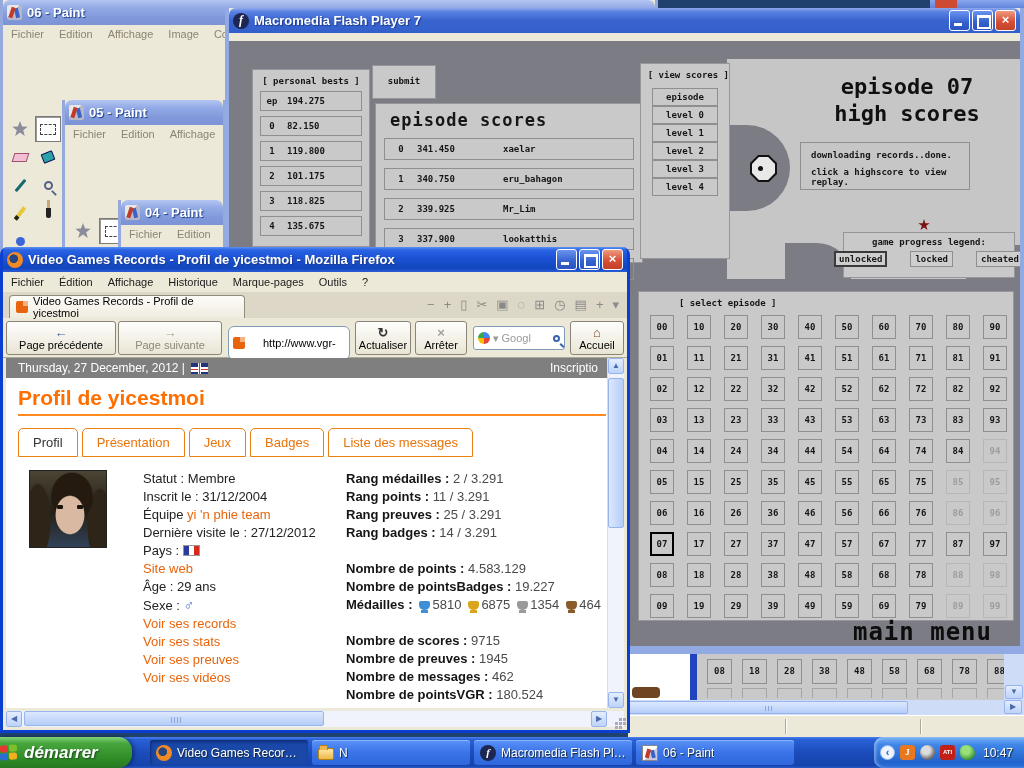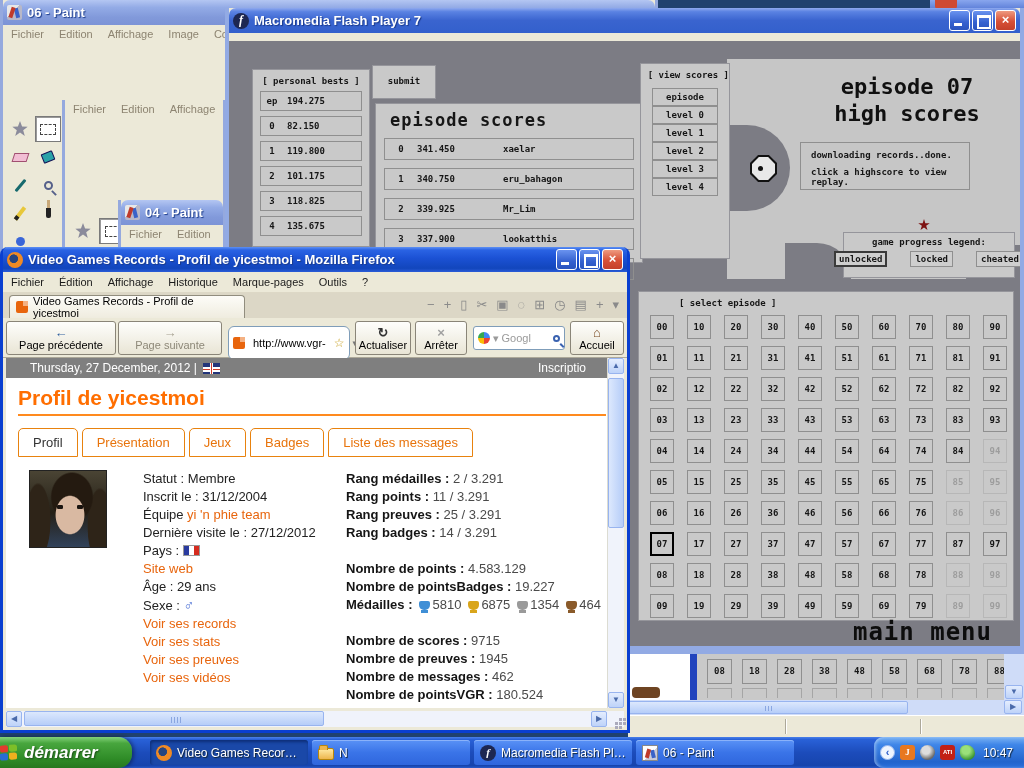--- a/index.html
+++ b/index.html
@@ -155,38 +155,38 @@
   #ff-ticons .t-ic{cursor:default}
   #ff-nav{height:40px;border-bottom:1px solid #aca899;position:relative;font-size:11px}
   .nav-btn{position:absolute;top:3px;height:34px;border:1px solid #8a8578;border-radius:3px;
     background:linear-gradient(180deg,#fefefc,#e9e5d5);display:flex;flex-direction:column;align-items:center;justify-content:center}
   .nav-btn .gi{font-size:13px;font-weight:bold;line-height:13px}
   #nav-back{left:3px;width:110px}
   #nav-back .gi{color:#2e5f9e}
   #nav-fwd{left:115px;width:104px;color:#8d8878}
   #nav-fwd .gi{color:#a9a494}
   #nav-url{position:absolute;left:225px;top:8px;width:122px;height:24px;background:#fff;border:1px solid #7f9db9;
-    border-radius:6px;display:flex;align-items:center;gap:8px;padding:16px 4px;font-size:11px}
+    border-radius:6px;display:flex;align-items:center;gap:18px;padding:16px 4px;font-size:11px}
   #nav-url .star{color:#c9a227;font-size:12px}
   #nav-url .drop{color:#777;font-size:9px}
   #nav-refresh{left:352px;width:56px}
   #nav-refresh .gi{color:#333}
   #nav-stop{left:412px;width:52px}
   #nav-stop .gi{color:#a0a0a0}
   #nav-search{position:absolute;left:470px;top:8px;width:92px;height:24px;background:#fff;border:1px solid #7f9db9;
     border-radius:3px;display:flex;align-items:center;gap:3px;padding:0 4px;font-size:11px;color:#9a9a9a}
   .gball{width:12px;height:12px;border-radius:50%;flex:none;
     background:conic-gradient(#4285f4 0 25%,#ea4335 0 50%,#fbbc05 0 75%,#34a853 0)}
   .mag{width:7px;height:7px;border:2px solid #3a62b0;border-radius:50%;position:relative;flex:none}
   .mag::after{content:"";position:absolute;left:6px;top:6px;width:2px;height:5px;background:#3a62b0;transform:rotate(-45deg)}
   #nav-home{left:567px;width:54px}
   #nav-home .gi{color:#7a4a22}
 
   #ff-content{position:absolute;left:3px;right:3px;top:111px;bottom:22px;background:#fff;overflow:hidden}
-  #date-bar{height:20px;background:#7f7f7f;color:#fff;font-size:12px;display:flex;align-items:center;padding:0 24px;gap:6px}
+  #date-bar{height:20px;background:#7f7f7f;color:#fff;font-size:12px;display:flex;align-items:center;padding:0 12px;gap:6px}
   #date-bar .right{margin-left:auto;margin-right:14px}
   .uk-flag{width:17px;height:11px;background:#23357a;position:relative;overflow:hidden;flex:none}
   .uk-flag::before{content:"";position:absolute;left:0;top:4px;width:17px;height:3px;background:#fff;box-shadow:0 -6px 0 6px transparent;border-top:0.5px solid #fff;border-bottom:.5px solid #fff;background:linear-gradient(180deg,#fff 0 20%,#cf3a2a 20% 80%,#fff 80%)}
   .uk-flag::after{content:"";position:absolute;left:7px;top:0;width:3px;height:11px;background:linear-gradient(90deg,#fff 0 20%,#cf3a2a 20% 80%,#fff 80%)}
   .fr-flag{display:inline-block;width:17px;height:11px;border:1px solid #999;vertical-align:-1px;
     background:linear-gradient(90deg,#2a3b9f 0 33%,#fff 33% 66%,#d52b1e 66%)}
   #page-head{margin:8px 12px 0;color:#ff6e00;font-size:21px;font-weight:bold;border-bottom:2px solid #ff8a1e;padding-bottom:4px;width:588px}
   #ptabs{display:flex;gap:4px;margin:12px 0 0 12px;font-size:13px}
   .ptab{border:1px solid #e8820e;border-radius:5px 5px 0 0;padding:6px 14px;color:#e8740c;background:#fff}
   .ptab.active{color:#333}
@@ -308,20 +308,24 @@
       <span class="tool">
         <span class="ti ti-airbrush"></span>
       </span>
       <span class="tool">
         <span class="ti ti-text"></span>
       </span>
     </div>
 </div>
 
 <div class="abs paintwin paint" id="paint05">
+  <div class="xp-title inactive">
+    <span class="paint-icon"></span>
+    <span class="t-text">05 - Paint</span>
+  </div>
   <div class="menu-bar">
       <span class="menu-item">Fichier</span>
       <span class="menu-item">Edition</span>
       <span class="menu-item">Affichage</span>
       <span class="menu-item">Im</span>
     </div>
   <div class="minibox">
     <span class="tool">
         <span class="ti ti-freeform-select"></span>
       </span>

